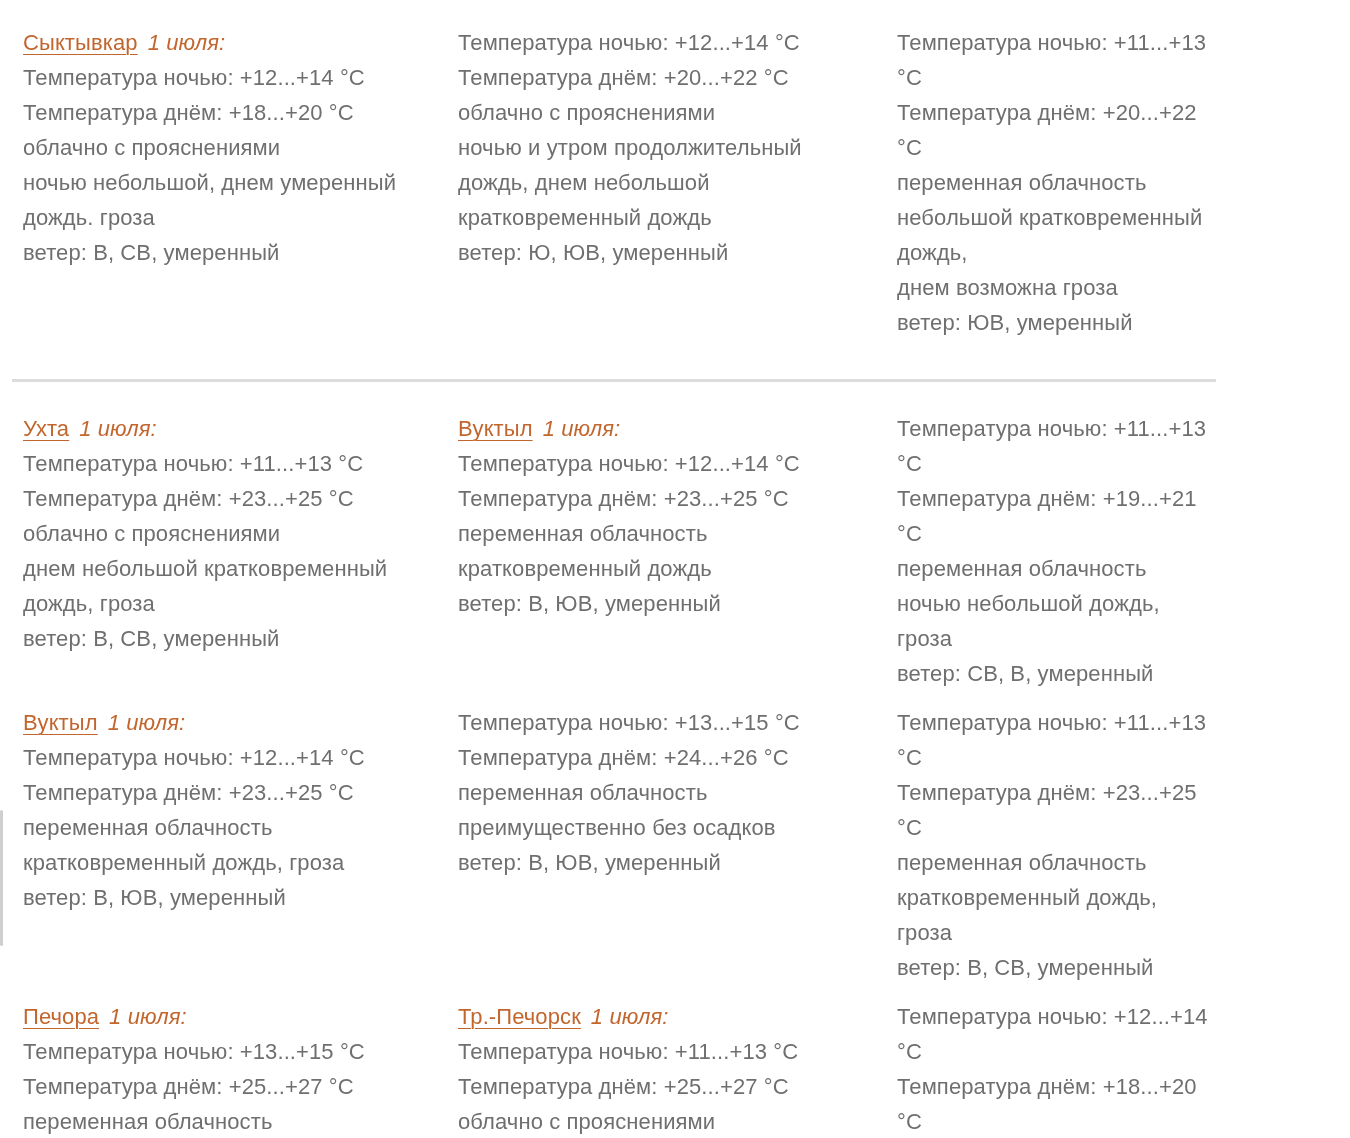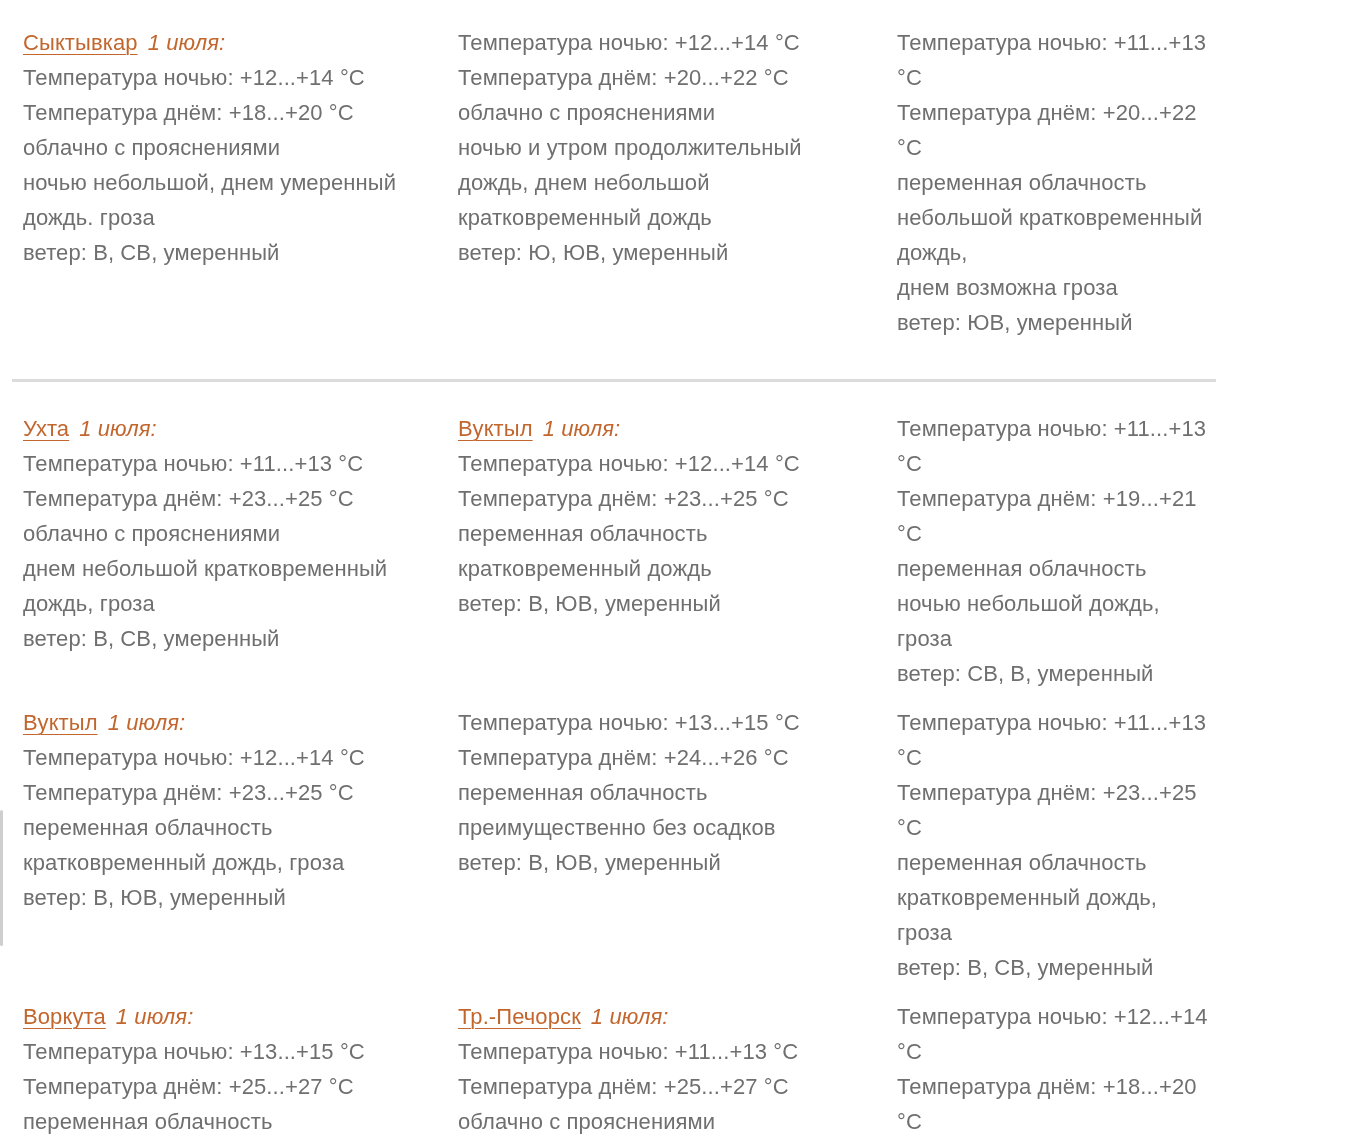--- a/index.html
+++ b/index.html
@@ -152,21 +152,21 @@
     <div class="card">
       <div class="lines">Температура ночью: +11...+13 °C
 Температура днём: +23...+25 °C
 переменная облачность
 кратковременный дождь, гроза
 ветер: В, СВ, умеренный</div>
     </div>
 
     <div class="card">
       <div class="card-header">
-        <a class="city">Воркута</a><span class="date">1 июля:</span>
+        <a class="city">Печора</a><span class="date">1 июля:</span>
       </div>
       <div class="lines">Температура ночью: +13...+15 °C
 Температура днём: +25...+27 °C
 переменная облачность
 кратковременный дождь, гроза
 ветер: В, ЮВ, умеренный</div>
     </div>
 
     <div class="card">
       <div class="card-header">

